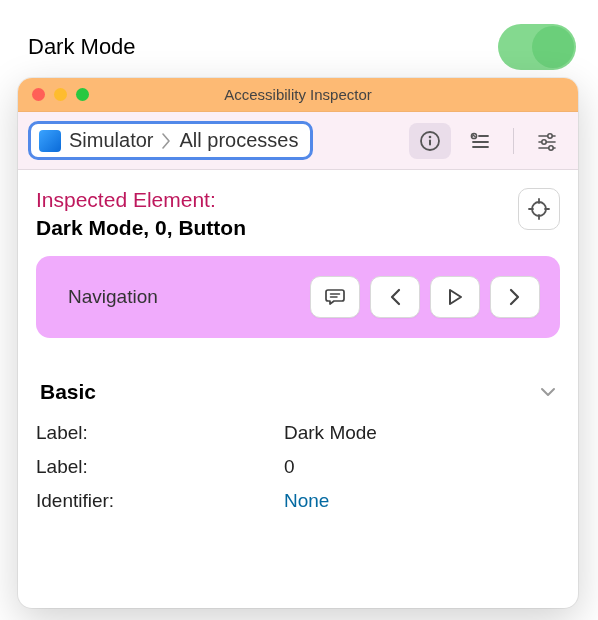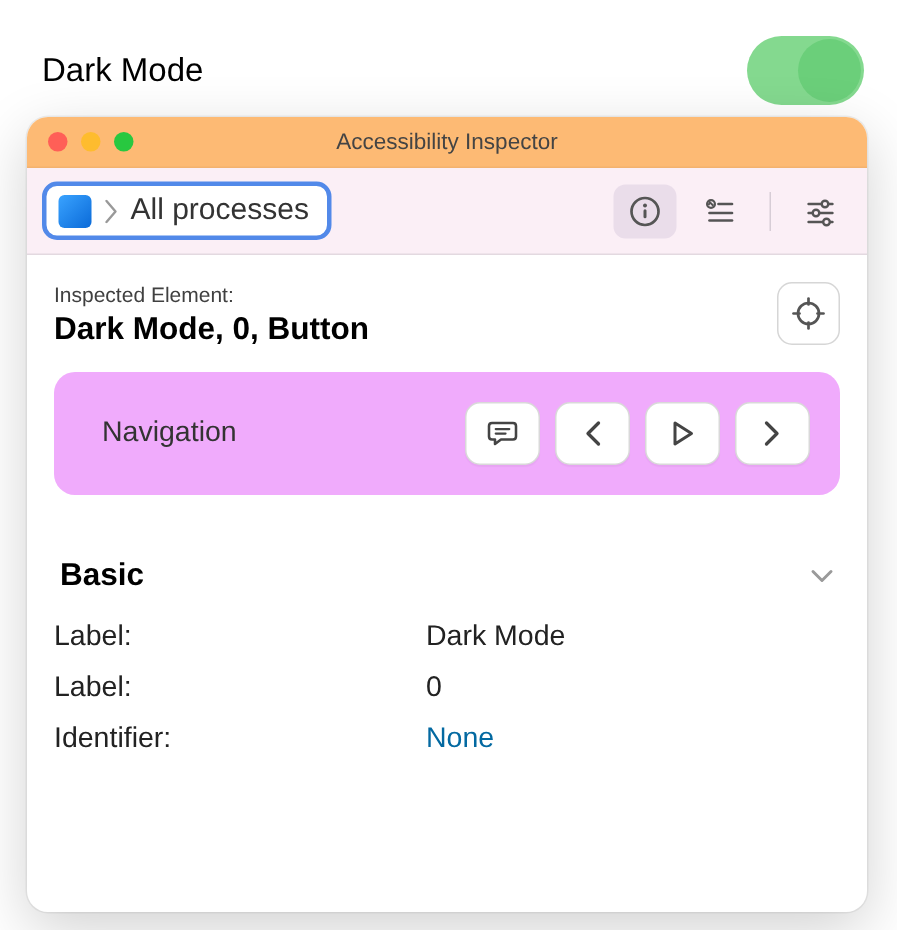--- a/index.html
+++ b/index.html
@@ -130,22 +130,22 @@
     }
     .content {
       padding: 18px 18px 0 18px;
     }
     .inspected-header {
       display: flex;
       align-items: flex-start;
       justify-content: space-between;
     }
     .inspected-label {
-      font-size: 14px;
-      color: #404040;
+      font-size: 21px;
+      color: #be185d;
       margin-bottom: 4px;
     }
     .inspected-value {
       font-size: 21px;
       font-weight: 700;
       color: #000;
     }
     .crosshair-btn {
       width: 42px;
       height: 42px;
@@ -243,20 +243,21 @@
       <div class="light red"></div>
       <div class="light yellow"></div>
       <div class="light green"></div>
     </div>
     <div class="window-title">Accessibility Inspector</div>
   </div>
 
   <div class="toolbar">
     <div class="target-pill">
       <span class="app-icon"></span>
+      <span>Simulator</span>
       <span class="chev-sep">
         <svg width="10" height="16" viewBox="0 0 10 16">
             <path d="M2 1 L8 8 L2 15" fill="none" stroke="#999" stroke-width="1.6" stroke-linecap="round" stroke-linejoin="round"></path>
           </svg>
       </span>
       <span>All processes</span>
     </div>
     <div class="toolbar-spacer"></div>
     <div class="tb-btn active">
       <svg width="22" height="22" viewBox="0 0 22 22">

